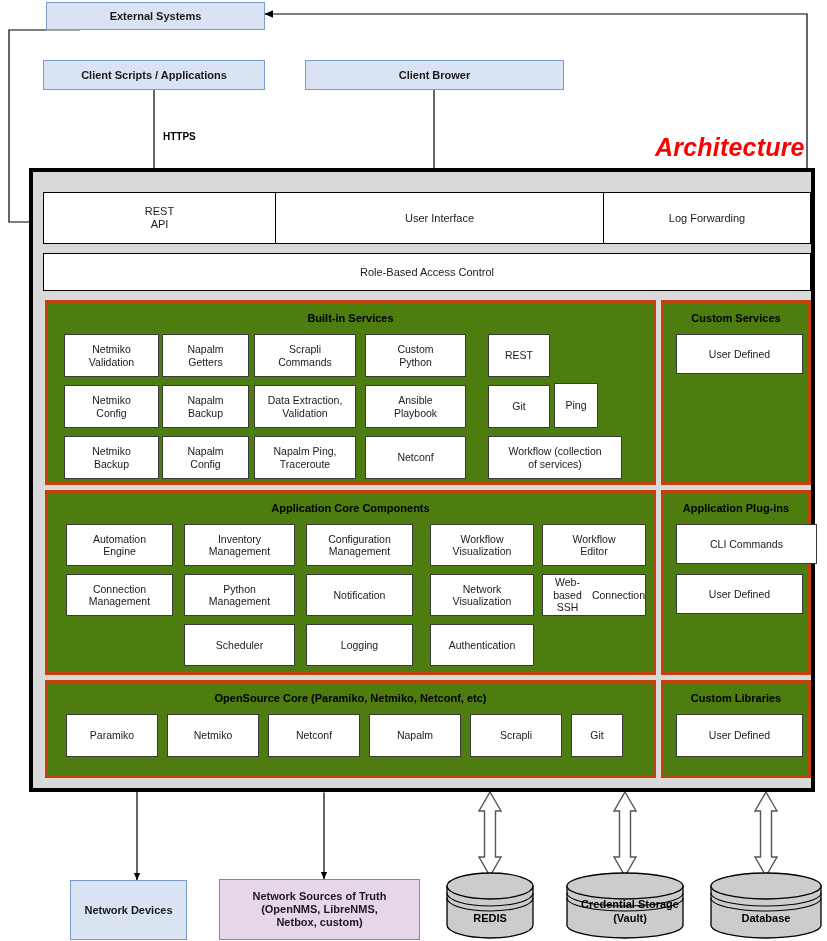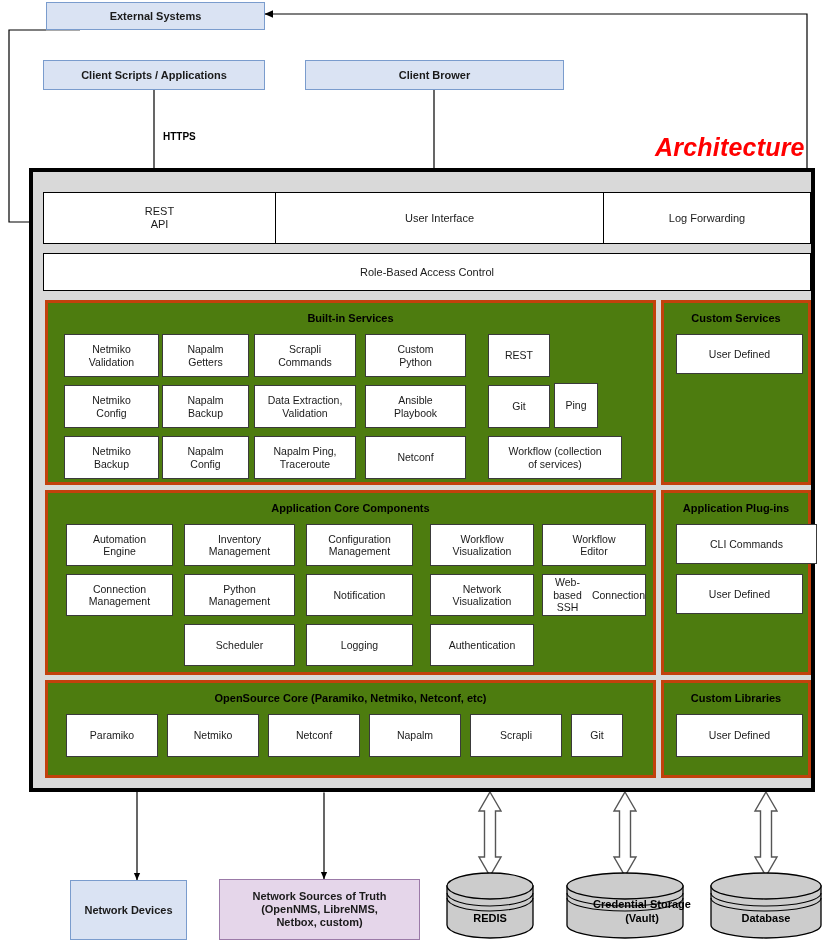--- a/index.html
+++ b/index.html
@@ -341,20 +341,20 @@
   </div>
 
   <div class="abs cbox purplebox" style="left:219px;top:879px;width:201px;height:61px;flex-direction:column;">
     <span>Network Sources of Truth</span>
     <span>(OpenNMS, LibreNMS,</span>
     <span>Netbox, custom)</span>
   </div>
 
   <div class="abs" style="left:447px;top:912px;width:86px;text-align:center;font-size:11px;font-weight:bold;">REDIS</div>
 
-  <div class="abs" style="left:584px;top:898px;width:116px;text-align:center;font-size:11px;font-weight:bold;line-height:1.25;">
+  <div class="abs" style="left:572px;top:898px;width:116px;text-align:center;font-size:11px;font-weight:bold;line-height:1.25;">
     <div>Credential Storage</div>
     <div>(Vault)</div>
   </div>
 
   <div class="abs" style="left:711px;top:912px;width:110px;text-align:center;font-size:11px;font-weight:bold;">Database</div>
 
 </div>
 
 </body></html>

